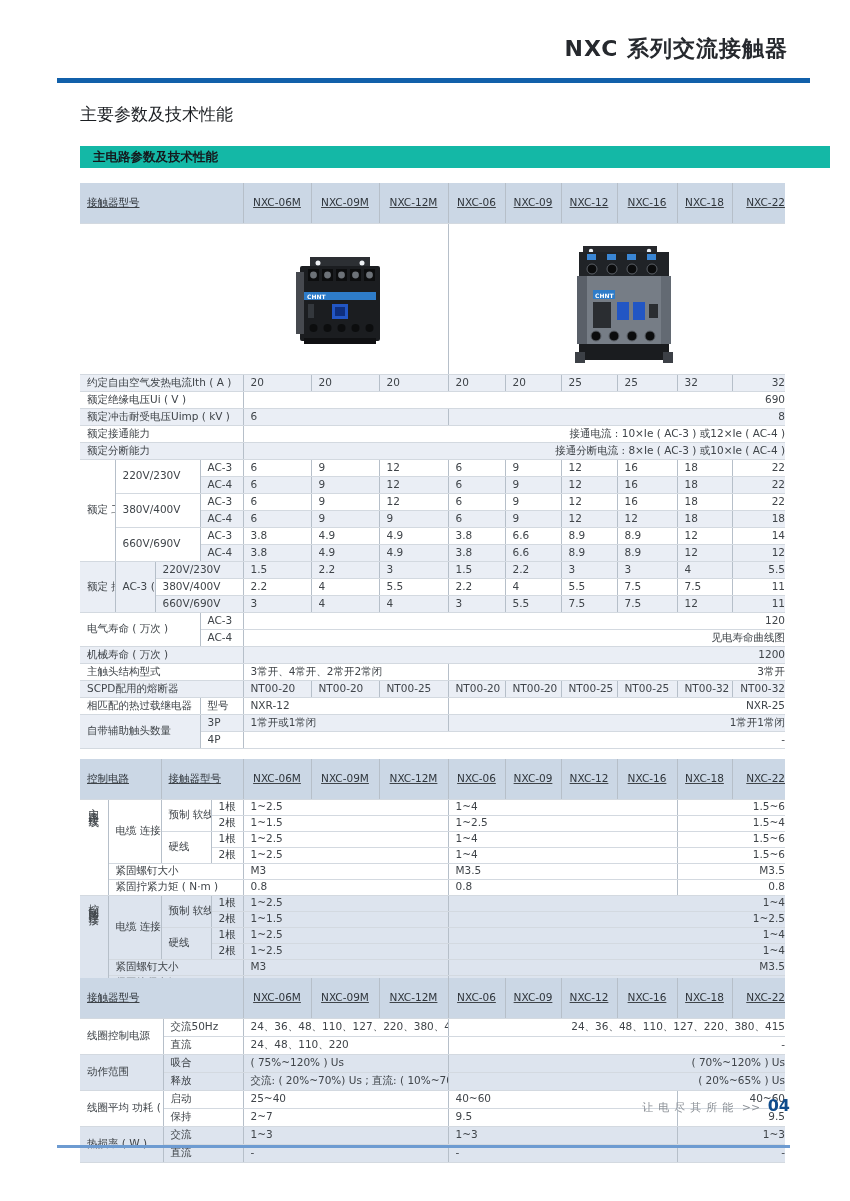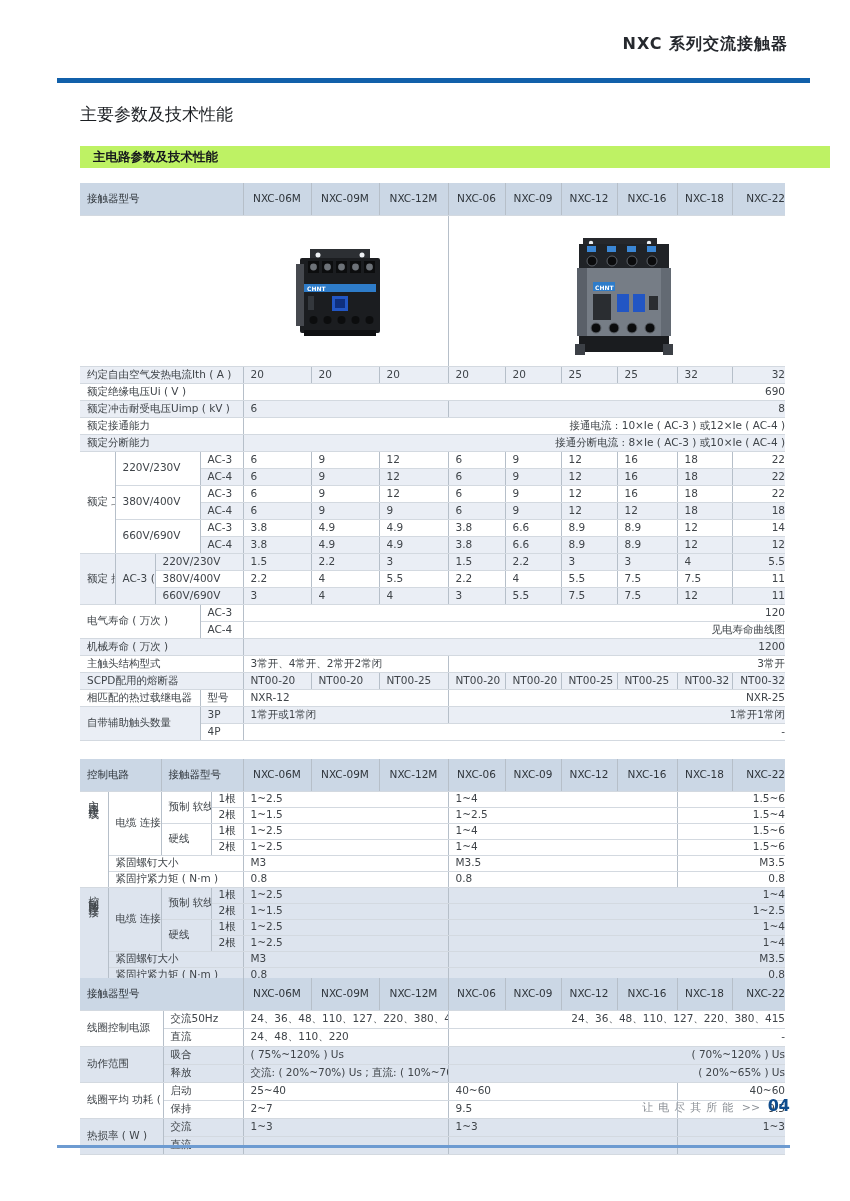--- a/index.html
+++ b/index.html
@@ -1,32 +1,32 @@
 <!DOCTYPE html>
 <html><head>
 <meta charset="utf-8">
 <style>
   html,body{margin:0;padding:0;background:#fff;}
   .page{position:relative;width:850px;height:1201px;background:#fff;overflow:hidden;
         font-family:"DejaVu Sans","Liberation Sans",sans-serif;color:#3f4449;}
-  .title{position:absolute;top:34px;right:62px;font-size:16px;font-weight:bold;color:#26292e;letter-spacing:1px;}
+  .title{position:absolute;top:34px;right:62px;font-size:22px;font-weight:bold;color:#26292e;letter-spacing:1px;}
   .rule{position:absolute;top:78px;left:57px;width:753px;height:5px;background:#1160aa;}
   .h2{position:absolute;top:103px;left:80px;font-size:17px;font-weight:normal;color:#1b1e22;}
-  .bar{position:absolute;top:146px;left:80px;width:750px;height:22px;background:#bef264;
+  .bar{position:absolute;top:146px;left:80px;width:750px;height:22px;background:#14b8a6;
        font-size:12.5px;font-weight:bold;color:#15181c;line-height:22px;padding-left:13px;box-sizing:border-box;}
   table.tbl{position:absolute;left:80px;border-collapse:collapse;table-layout:fixed;width:705px;
             font-size:10.5px;color:#3f4449;}
   .tbl td{border-right:1px solid #b6bfc9;border-bottom:1px solid #d3d9e0;padding:0 0 0 7px;
           text-align:left;line-height:1.25;overflow:hidden;white-space:nowrap;}
   .tbl tr td:last-child{border-right:0;text-align:right;}
   .tbl .mh{text-align:center;padding:0;}
   .hd td{background:#cbd7e5;color:#2f353b;}
   .s td{background:#eaeef5;}
   .g td{background:#dde4ee;}
-  .h22{height:32px;} .h17{height:17px;} .h16{height:16px;} .h18{height:18px;}
+  .h22{height:40px;text-decoration:underline;} .h17{height:17px;} .h16{height:16px;} .h18{height:18px;}
   .imgrow td{height:150px;background:#fff;position:relative;}
   .pre{white-space:pre-line;}
   .vert{writing-mode:vertical-rl;text-align:center;letter-spacing:2px;padding:0;}
   td.vert{padding:0;}
   .cimg{position:absolute;}
   .frule{position:absolute;top:1145px;left:57px;width:733px;height:3px;background:#6d9bd1;}
   .ftext{position:absolute;top:1096px;right:60px;font-size:11px;color:#8c9197;}
   .ftext .slog{letter-spacing:5px;}
   .ftext .pg{font-size:16px;font-weight:bold;color:#0f4c8c;letter-spacing:0;margin-left:4px;}
 </style>

